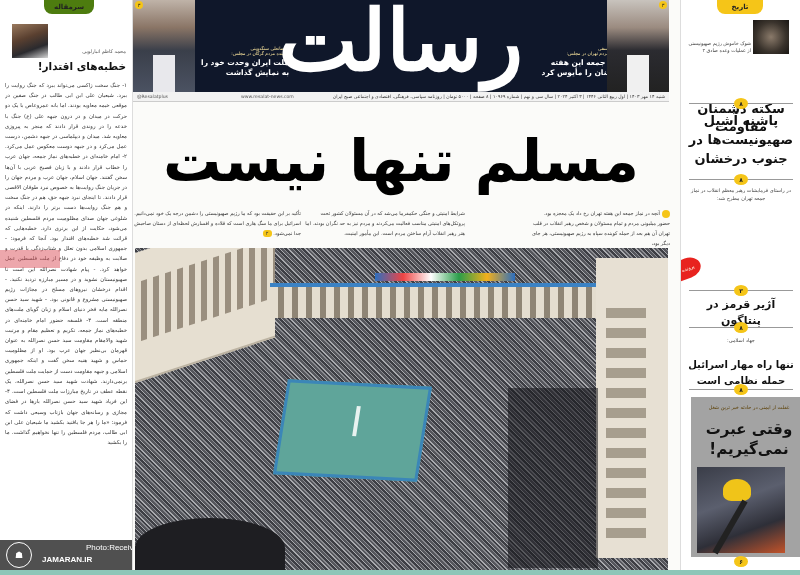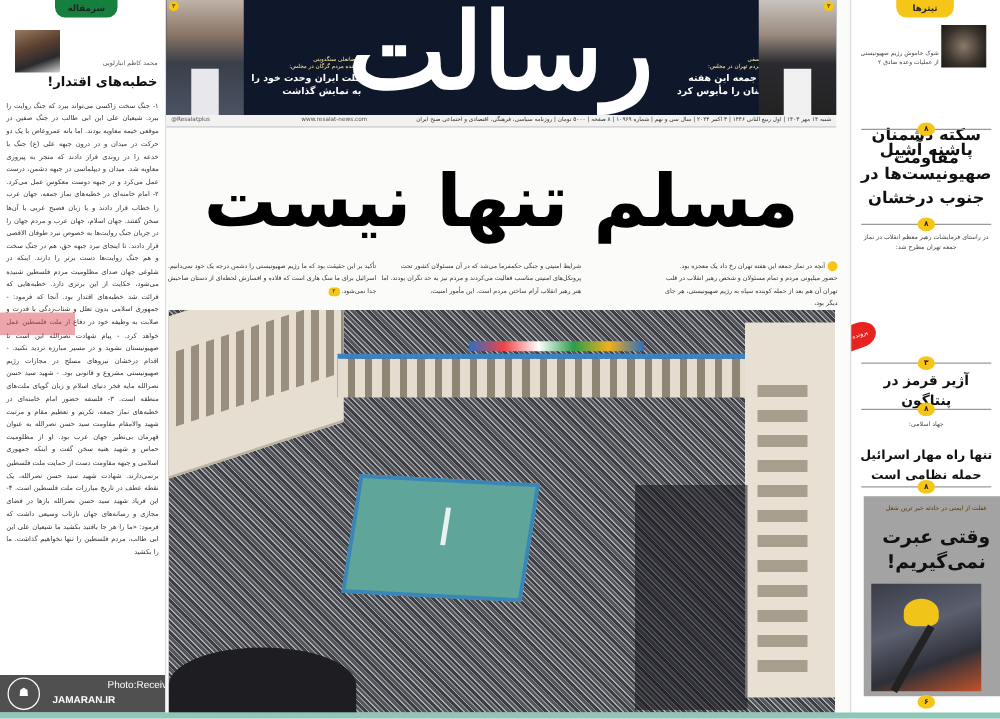--- a/index.html
+++ b/index.html
@@ -3,21 +3,21 @@
 <meta charset="utf-8">
 <style>
   * { box-sizing: border-box; margin: 0; padding: 0; }
   html, body { width: 800px; height: 575px; overflow: hidden; background: #ffffff; }
   body { font-family: "DejaVu Sans", sans-serif; direction: rtl; position: relative; color: #111; }
 
   .page { position: absolute; left: 0; top: 0; width: 800px; height: 575px; background: #fbfbf9; }
 
   
   .left-col { position: absolute; left: 0; top: 0; width: 133px; height: 575px; background: #fff; border-right: 1px solid #ddd; overflow: hidden; }
-  .left-col .tag { position: absolute; left: 44px; top: 0; width: 50px; height: 14px; background: #15803d; border-radius: 0 0 8px 8px; font-size: 7px; font-weight: bold; text-align: center; line-height: 14px; color: #222; }
+  .left-col .tag { position: absolute; left: 44px; top: 0; width: 50px; height: 14px; background: #4d7c0f; border-radius: 0 0 8px 8px; font-size: 7px; font-weight: bold; text-align: center; line-height: 14px; color: #222; }
   .left-col .author-photo { position: absolute; left: 12px; top: 24px; width: 36px; height: 34px; background: linear-gradient(160deg,#9a7a5e 0%,#5a4030 40%,#2a2a2e 70%,#d6d6d6 100%); }
   .left-col .author-name { position: absolute; right: 6px; top: 48px; width: 75px; font-size: 5px; color: #555; text-align: right; }
   .left-col .ed-title { position: absolute; right: 6px; top: 60px; width: 120px; font-size: 10.5px; font-weight: bold; text-align: right; }
   .left-col .ed-body { position: absolute; right: 5px; top: 80px; width: 122px; height: 455px; font-size: 5.4px; line-height: 10.2px; text-align: justify; color: #333; overflow: hidden; }
   .left-col .watermark-band { position: absolute; left: 0; top: 250px; width: 60px; height: 18px; background: rgba(220,80,90,0.5); }
   .left-col .photo-credit { position: absolute; left: 0; top: 540px; width: 133px; height: 30px; background: #505050; }
   .left-col .photo-credit .logo { position: absolute; left: 6px; top: 2px; width: 26px; height: 26px; border: 1.5px solid #fff; border-radius: 50%; color:#fff; font-size: 9px; text-align: center; line-height: 24px; }
   .left-col .photo-credit .credit-line1 { position: absolute; left: 42px; top: 3px; font-size: 8px; color: #fff; direction: ltr; font-family: "Liberation Sans", sans-serif; padding-left: 44px; }
   .left-col .photo-credit .credit-line2 { position: absolute; left: 42px; top: 15px; font-size: 8px; color: #fff; direction: ltr; font-family: "Liberation Sans", sans-serif; font-weight: bold; }
   .bottom-strip { position: absolute; left: 0; top: 570px; width: 800px; height: 5px; background: #8ec6b8; }
@@ -155,21 +155,21 @@
         <div class="arches"></div>
       </div>
     <div class="pool">
         <div class="fountain"></div>
       </div>
     <div class="shadow-r"></div>
     <div class="shadow-bl"></div>
   </div>
 
   <div class="right-col">
-    <div class="tag">تیترها</div>
+    <div class="tag">تاریخ</div>
     <div class="thumb"></div>
     <div class="thumb-caption">شوک خاموش رژیم صهیونیستی از عملیات وعده صادق ۲</div>
 
     <div class="story" style="top:60px; font-size:13px; line-height:18px;margin-top:40px;">سکته دشمنان مقاومت</div>
     <div class="sep" style="top:103px;"></div>
     <div class="pgnum" style="top:98px;">۸</div>
 
     <div class="story" style="top:111px; font-size:13px; line-height:19px;">پاشنه آشیل صهیونیست‌ها در جنوب درخشان</div>
     <div class="sep" style="top:179px;"></div>
     <div class="pgnum" style="top:174px;">۸</div>

